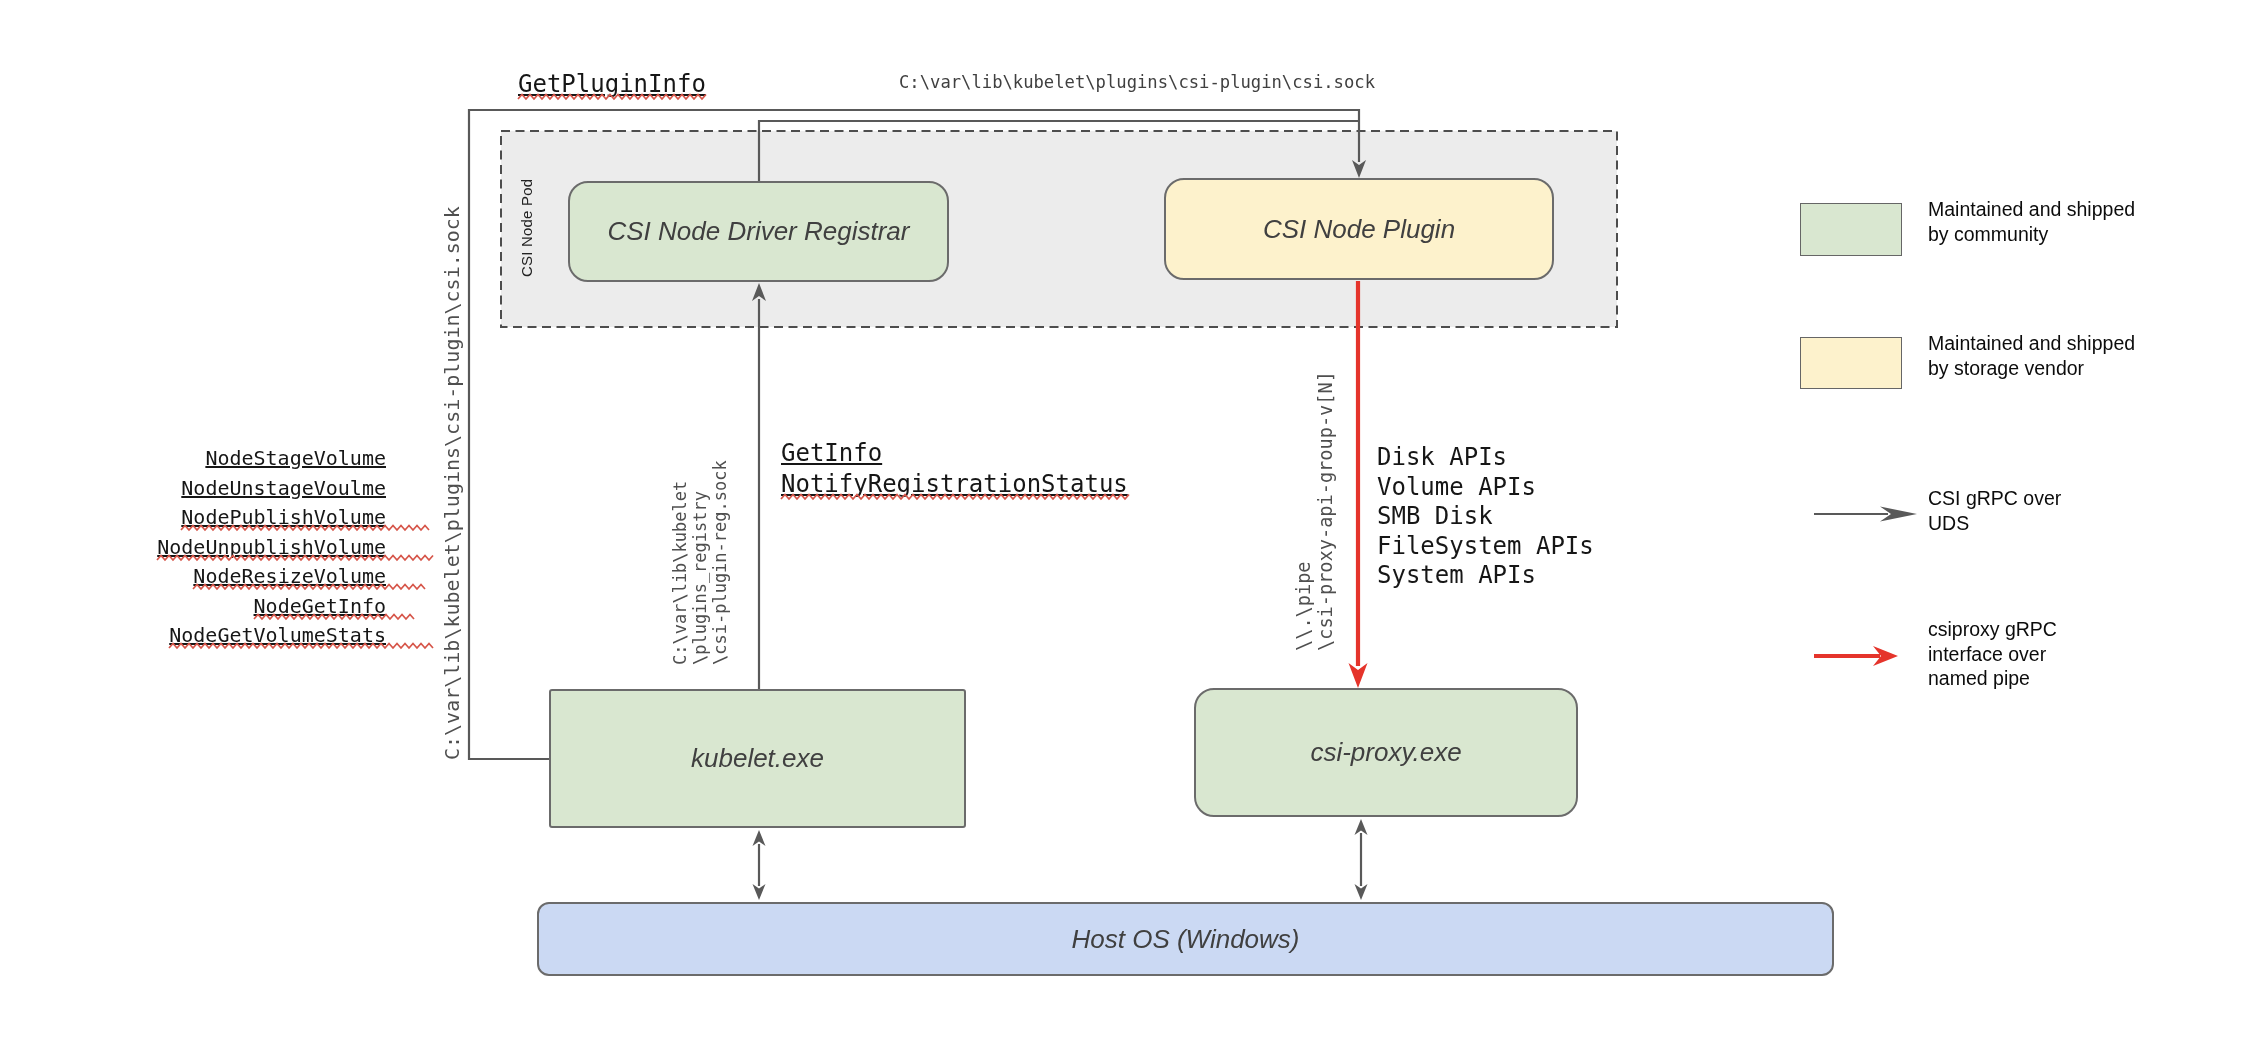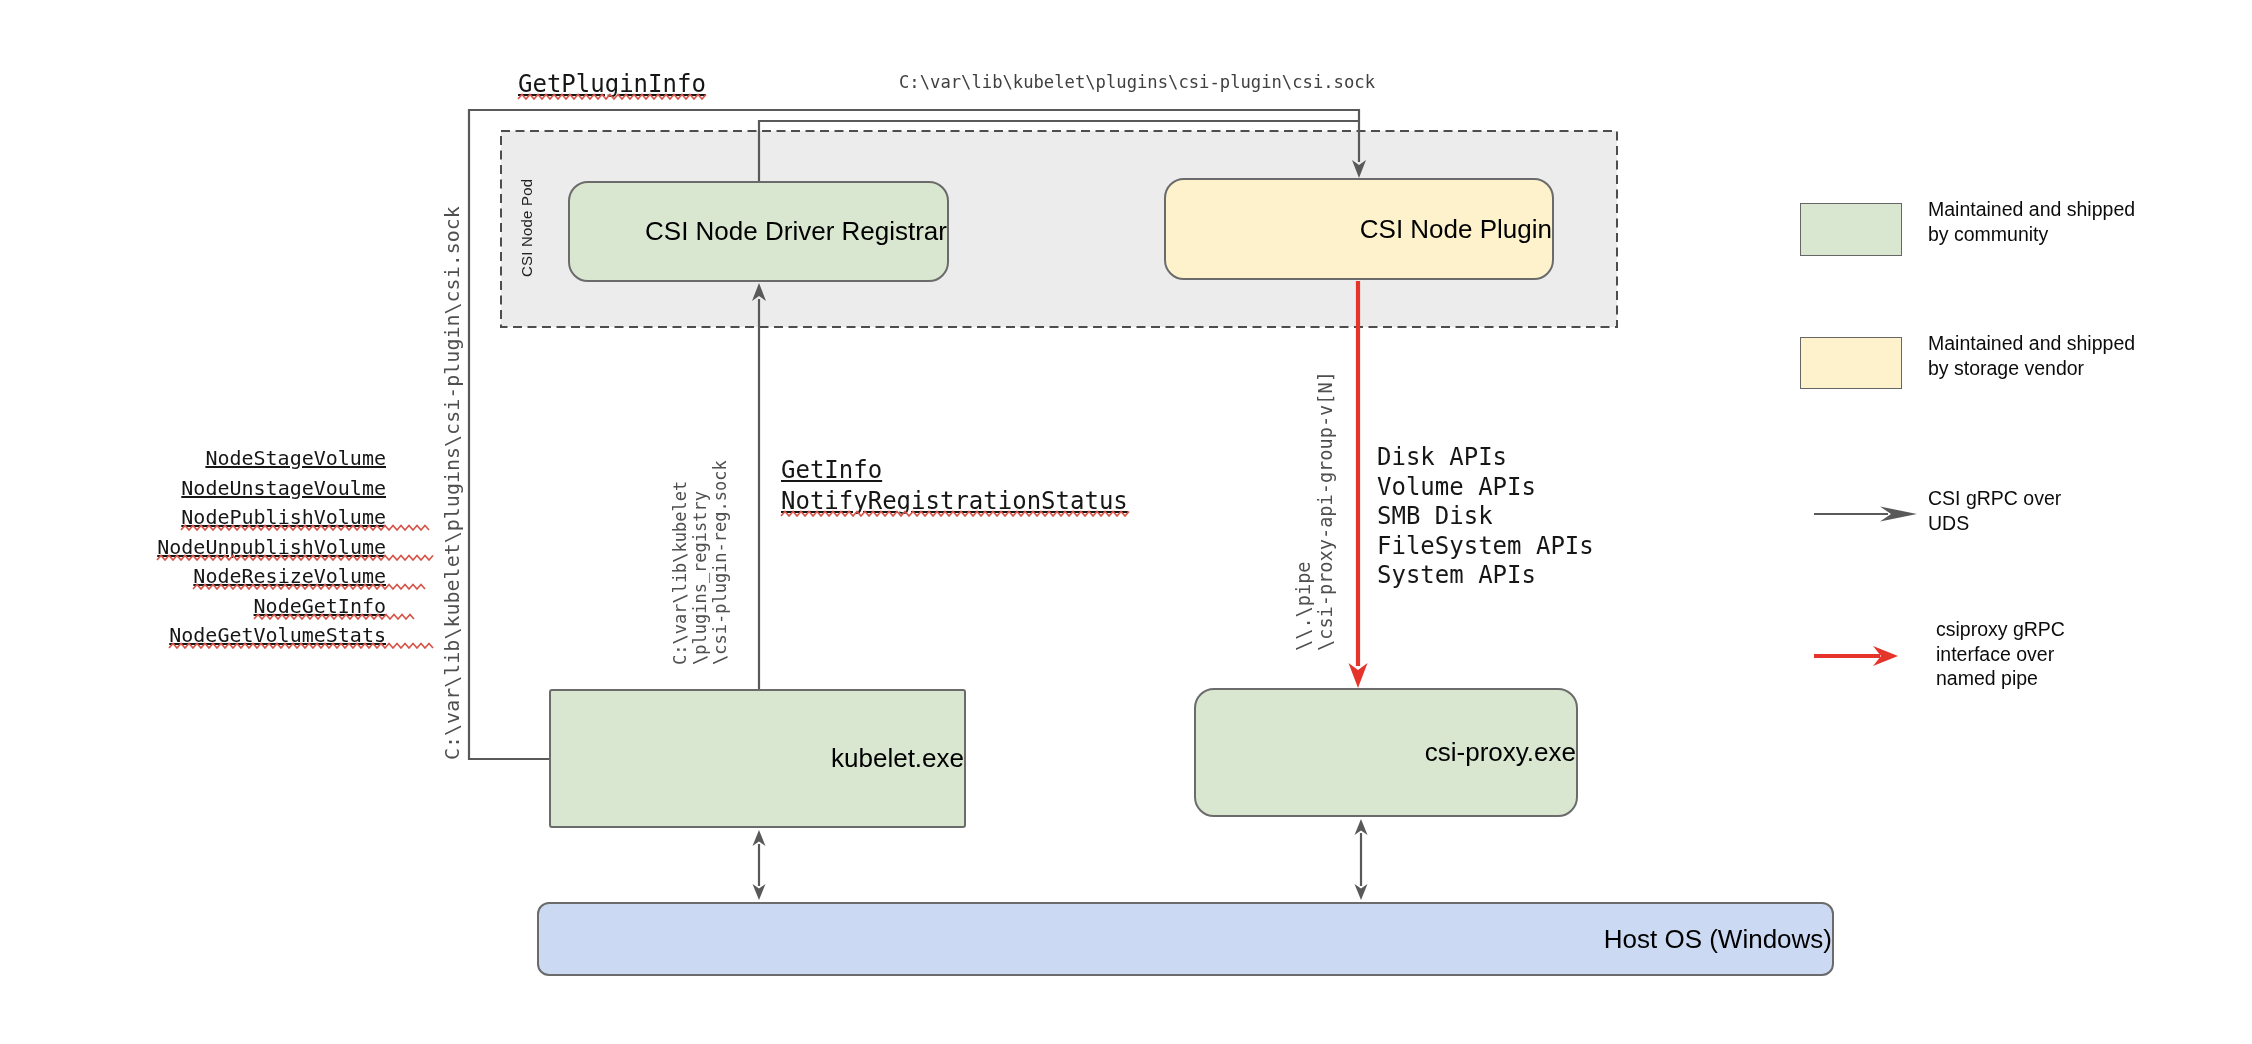--- a/index.html
+++ b/index.html
@@ -1,20 +1,20 @@
 <!DOCTYPE html>
 <html><head>
 <meta charset="utf-8">
 <style>
   html,body{margin:0;padding:0;background:#ffffff;}
   #canvas{position:relative;width:2252px;height:1044px;background:#ffffff;overflow:hidden;
           font-family:"Liberation Sans",sans-serif;}
   #wires{position:absolute;left:0;top:0;width:2252px;height:1044px;}
-  .box{position:absolute;display:flex;align-items:center;justify-content:flex-end;text-align:center;
-       box-sizing:border-box;border:2px solid #6b6b6b;color:#000000;font-size:26px;line-height:33px;}
+  .box{position:absolute;display:flex;align-items:center;justify-content:center;text-align:center;
+       box-sizing:border-box;border:2px solid #6b6b6b;color:#404040;font-size:26px;line-height:33px;font-style:italic;}
   .round20{border-radius:20px;}
   .mono{font-family:"DejaVu Sans Mono",monospace;}
   .anno{position:absolute;color:#161616;}
   .line{display:block;position:relative;white-space:pre;}
   .t{position:relative;white-space:pre;text-decoration:underline;}
   .rot{transform:rotate(-90deg);transform-origin:0 0;}
   
   .right{text-align:right;}
   .legend-text{position:absolute;color:#0c0c0c;font-size:19.5px;line-height:24.6px;}
   .legend-swatch{position:absolute;box-sizing:border-box;border:1.5px solid #666666;}
@@ -94,21 +94,21 @@
     <span class="line">C:\var\lib\kubelet</span>
     <span class="line">\plugins_registry</span>
     <span class="line">\csi-plugin-reg.sock</span>
   </div>
 
   <div class="anno mono rot" style="left:1293px;top:651px;font-size:18.6px;line-height:22px;color:#4f4f4f;">
     <span class="line">\\.\pipe</span>
     <span class="line">\csi-proxy-api-group-v[N]</span>
   </div>
 
-  <div class="anno mono" style="left:781px;top:455px;font-size:24px;line-height:30.5px;">
+  <div class="anno mono" style="left:781px;top:438px;font-size:24px;line-height:30.5px;">
     <span class="line"><span class="t">GetInfo</span></span>
     <span class="line"><span class="t">NotifyRegistrationStatus<svg class="sq" width="346.78125" height="8">
             <path d="M0 6 L4 1.5 L8 6 L12 1.5 L16 6 L20 1.5 L24 6 L28 1.5 L32 6 L36 1.5 L40 6 L44 1.5 L48 6 L52 1.5 L56 6 L60 1.5 L64 6 L68 1.5 L72 6 L76 1.5 L80 6 L84 1.5 L88 6 L92 1.5 L96 6 L100 1.5 L104 6 L108 1.5 L112 6 L116 1.5 L120 6 L124 1.5 L128 6 L132 1.5 L136 6 L140 1.5 L144 6 L148 1.5 L152 6 L156 1.5 L160 6 L164 1.5 L168 6 L172 1.5 L176 6 L180 1.5 L184 6 L188 1.5 L192 6 L196 1.5 L200 6 L204 1.5 L208 6 L212 1.5 L216 6 L220 1.5 L224 6 L228 1.5 L232 6 L236 1.5 L240 6 L244 1.5 L248 6 L252 1.5 L256 6 L260 1.5 L264 6 L268 1.5 L272 6 L276 1.5 L280 6 L284 1.5 L288 6 L292 1.5 L296 6 L300 1.5 L304 6 L308 1.5 L312 6 L316 1.5 L320 6 L324 1.5 L328 6 L332 1.5 L336 6 L340 1.5 L344 6 L348 1.5" fill="none" stroke="#d65549" stroke-width="1.7"></path>
           </svg></span></span>
   </div>
 
   <div class="anno mono right" style="left:106px;top:444px;width:280px;font-size:20px;line-height:29.5px;">
     <span class="line"><span class="t">NodeStageVolume</span></span>
     <span class="line"><span class="t">NodeUnstageVoulme</span></span>
     <span class="line"><span class="t">NodePublishVolume<svg class="sq" width="245.640625" height="8">
@@ -146,19 +146,19 @@
   <div class="legend-text" style="left:1928px;top:331px;">
     <div>Maintained and shipped</div>
     <div>by storage vendor</div>
   </div>
 
   <div class="legend-text" style="left:1928px;top:486px;">
     <div>CSI gRPC over</div>
     <div>UDS</div>
   </div>
 
-  <div class="legend-text" style="left:1928px;top:617px;margin-left:8px;">
+  <div class="legend-text" style="left:1928px;top:617px;">
     <div>csiproxy gRPC</div>
     <div>interface over</div>
     <div>named pipe</div>
   </div>
 
 </div>
 
 </body></html>

